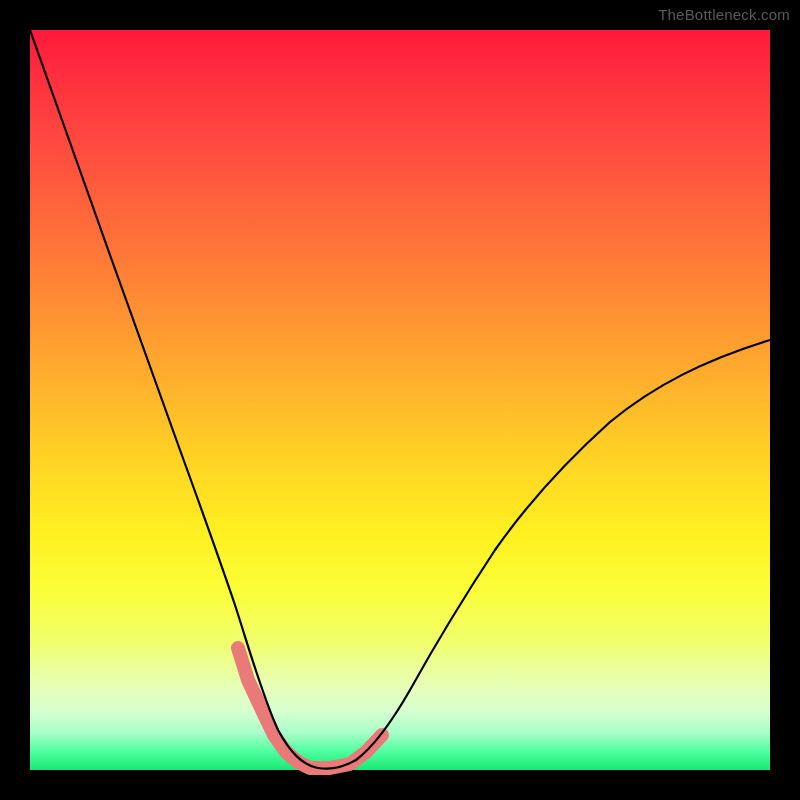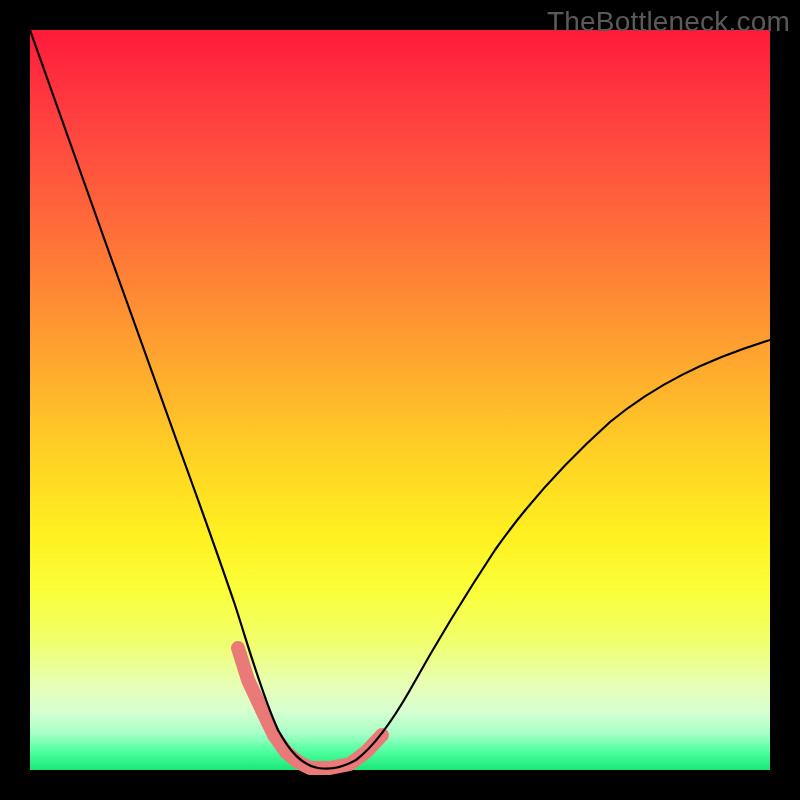--- a/index.html
+++ b/index.html
@@ -9,21 +9,21 @@
     background: #000;
     position: relative;
     font-family: Arial, Helvetica, sans-serif;
     overflow: hidden;
   }
   .watermark {
     position: absolute;
     top: 6px;
     right: 10px;
     color: #5a5a5a;
-    font-size: 28px;
+    font-size: 15px;
     font-weight: 500;
     z-index: 10;
     letter-spacing: 0.2px;
   }
   .plot-area {
     position: absolute;
     left: 30px;
     top: 30px;
     width: 740px;
     height: 740px;

